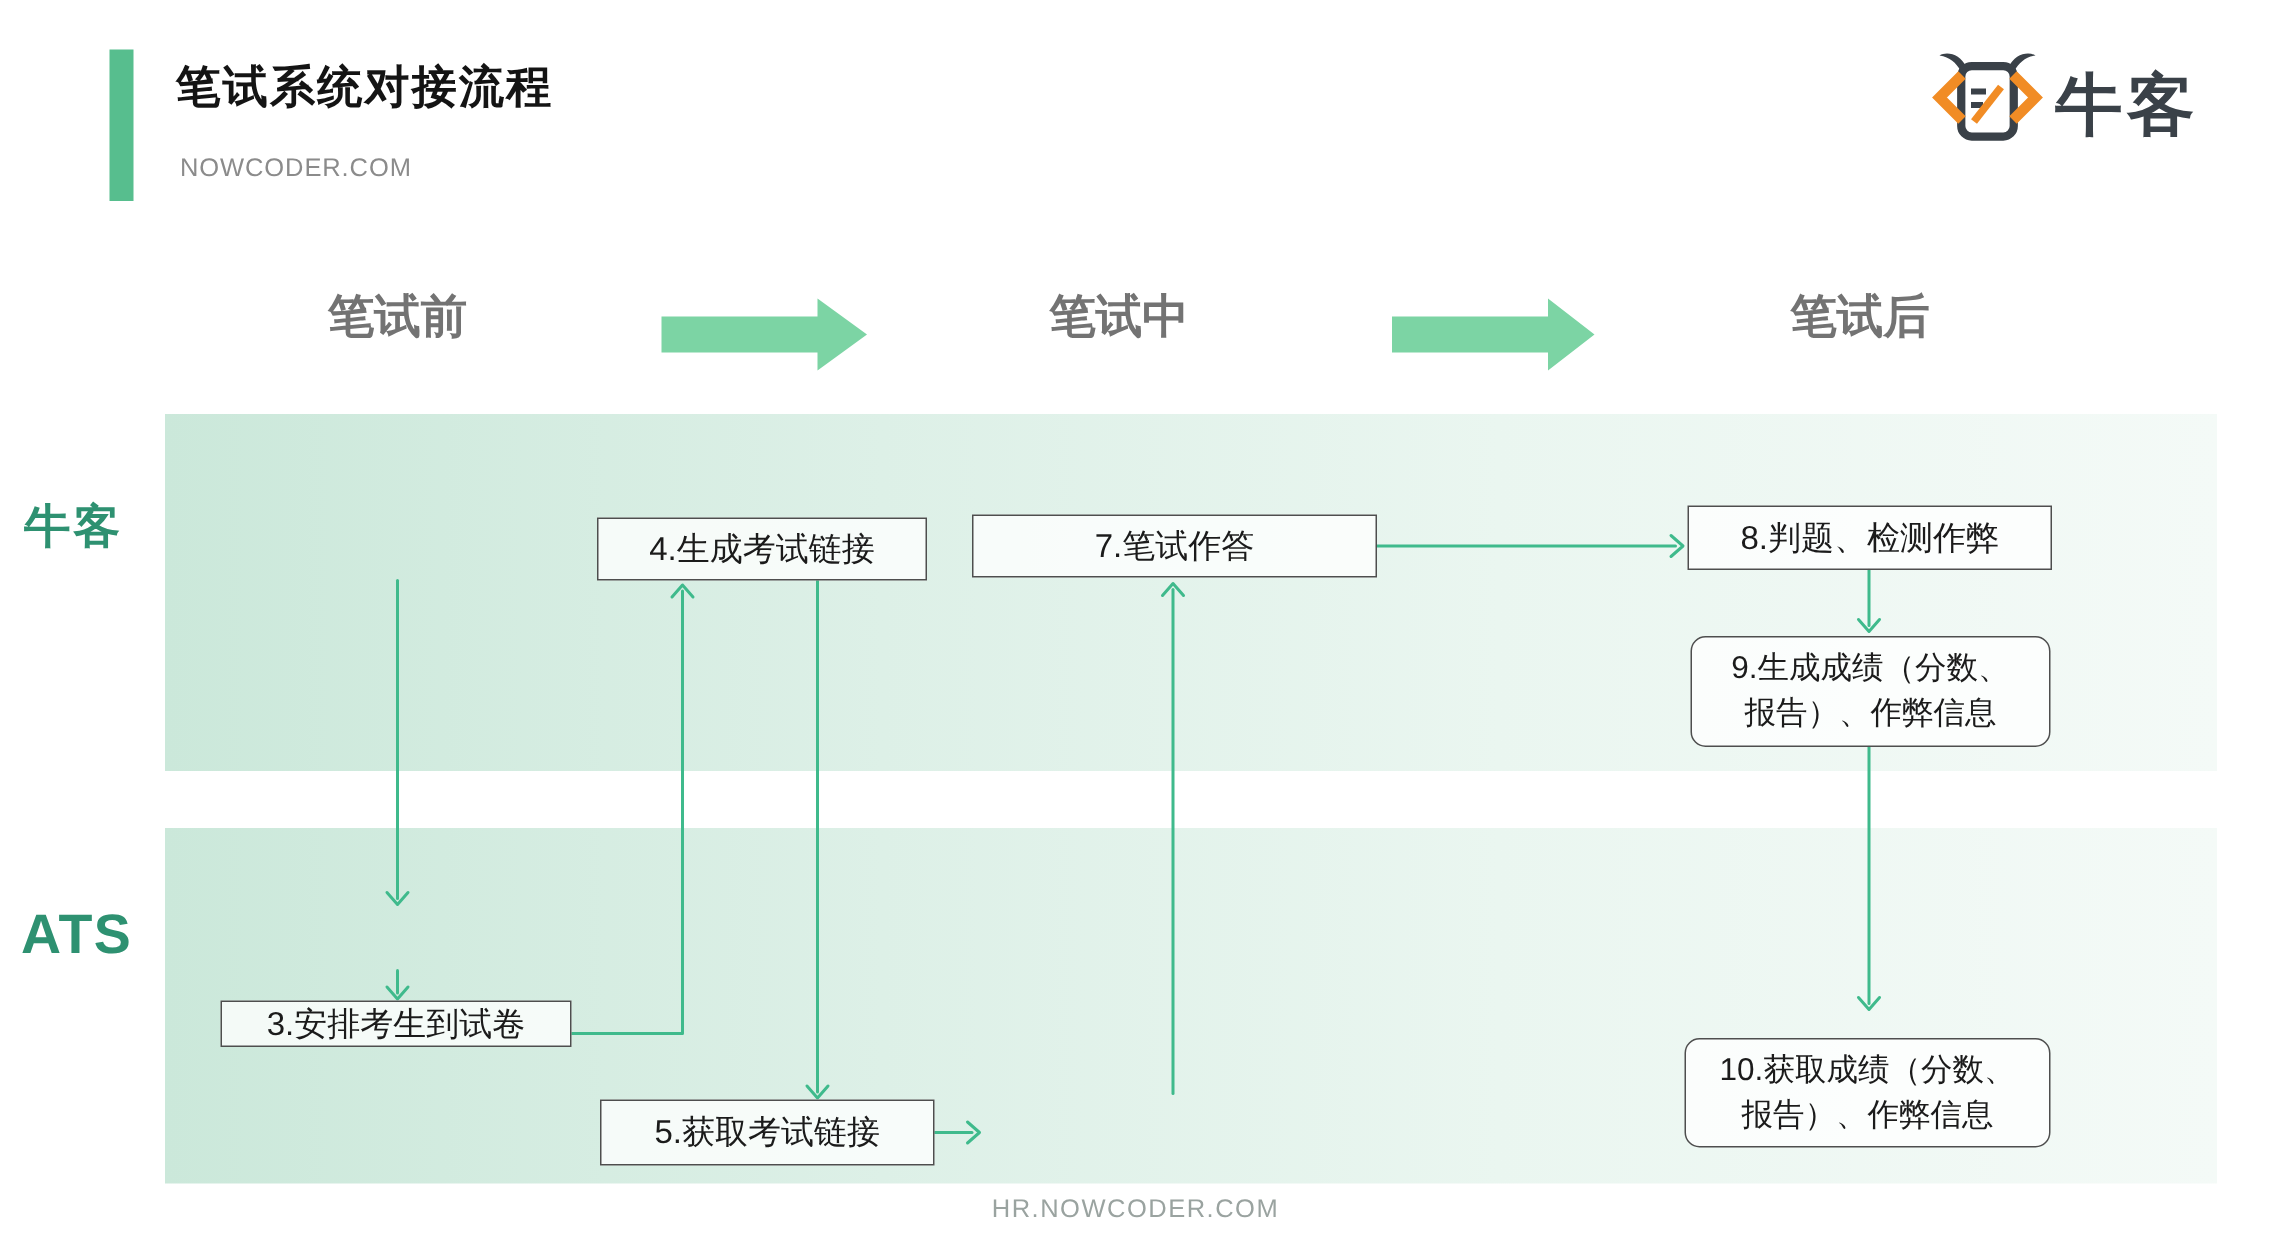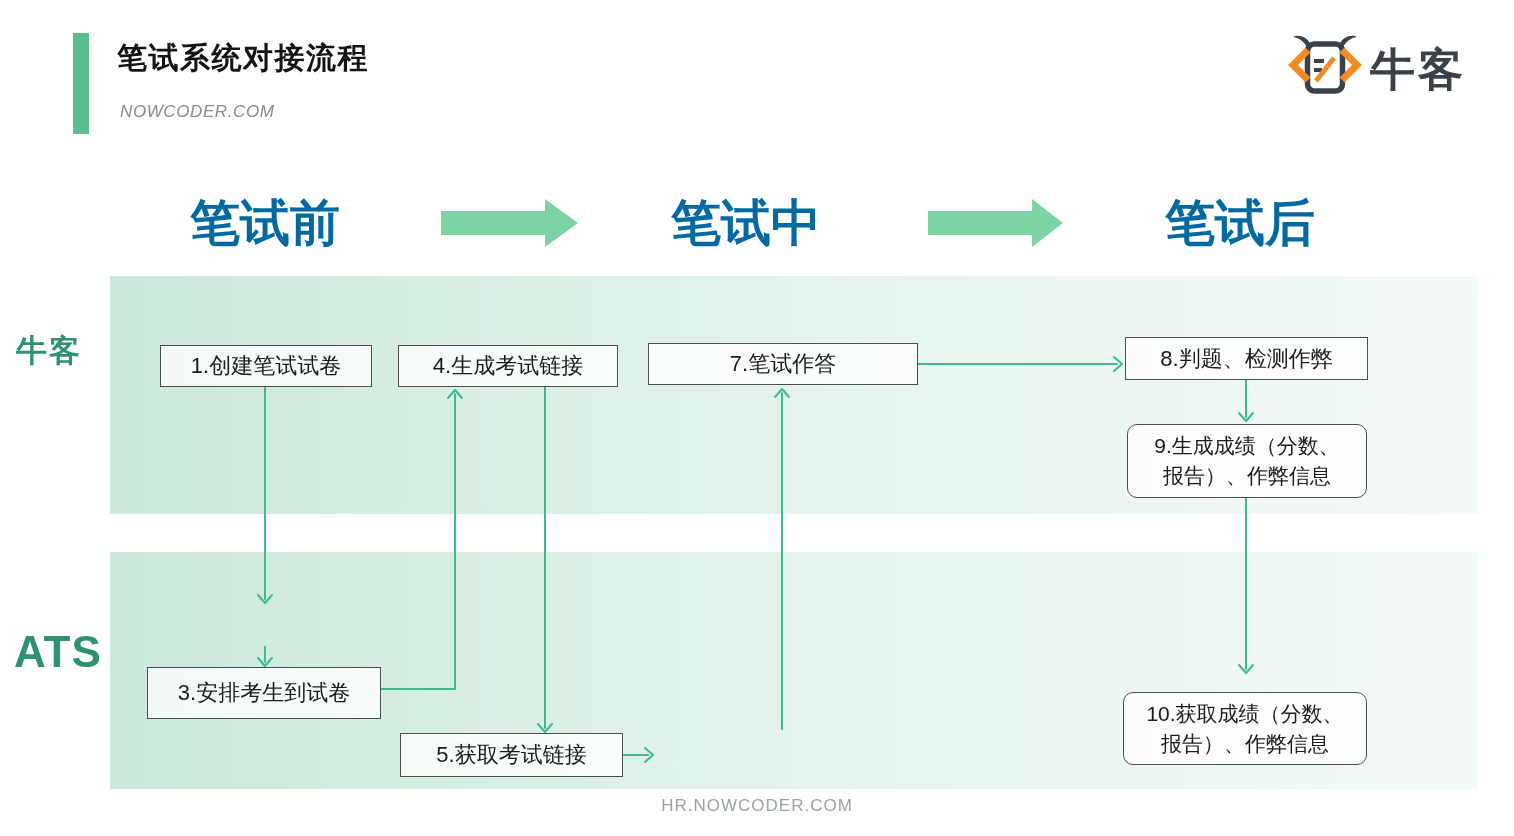--- a/index.html
+++ b/index.html
@@ -1,38 +1,38 @@
 <!DOCTYPE html>
 <html><head>
 <meta charset="utf-8">
 <style>
   html,body{margin:0;padding:0;background:#ffffff;}
   body{font-family:"Liberation Sans","DejaVu Sans",sans-serif;}
   .canvas{position:relative;width:1514px;height:836px;background:#ffffff;overflow:hidden;}
 
   .accent-bar{position:absolute;left:73px;top:33px;width:16px;height:101px;background:#57be8e;}
   .title{position:absolute;left:117px;top:38px;font-size:30px;font-weight:800;color:#141414;letter-spacing:1.5px;}
-  .subtitle{position:absolute;left:120px;top:102px;font-size:17px;color:#8b8b8b;letter-spacing:0.6px;font-style:italic;}
+  .subtitle{position:absolute;left:120px;top:102px;font-size:17px;color:#8b8b8b;letter-spacing:0.6px;}
 
   .logo-icon{position:absolute;left:1286px;top:33px;}
   .brand{position:absolute;left:1370px;top:40px;font-size:45px;font-weight:700;color:#3a4148;letter-spacing:3px;}
 
-  .phase{position:absolute;top:190px;width:220px;text-align:center;font-size:50px;font-weight:800;color:#0369a1;}
+  .phase{position:absolute;top:190px;width:220px;text-align:center;font-size:31px;font-weight:800;color:#737373;}
   #phase1{left:155px;}
   #phase2{left:636px;}
   #phase3{left:1130px;}
 
   .band{position:absolute;left:110px;width:1368px;
         background:linear-gradient(90deg,#cbe8da 0%,#ddf0e7 35%,#eaf6f0 65%,#f4faf7 100%);}
   #band1{top:276px;height:238px;}
   #band2{top:552px;height:237px;}
 
   .lane-label{position:absolute;font-weight:800;color:#2e9171;}
   #lane1{left:16px;top:330px;font-size:31px;letter-spacing:2px;}
-  #lane2{left:14px;top:627px;font-size:44px;letter-spacing:1px;}
+  #lane2{left:14px;top:602px;font-size:37px;letter-spacing:1px;}
 
   .overlay{position:absolute;left:0;top:0;pointer-events:none;}
 
   .node{position:absolute;box-sizing:border-box;border:1.6px solid #4e4e4e;
         background:rgba(255,255,255,0.78);
         display:flex;flex-direction:column;align-items:center;justify-content:center;
         font-size:22px;color:#1b1b1b;text-align:center;line-height:1.42;}
   .node.small{font-size:21px;border-radius:10px;}
   .node span{display:block;white-space:nowrap;}
 
@@ -97,38 +97,35 @@
       <polyline points="1114,357 1122,364 1114,371"></polyline>
 
       <path d="M1246,380 V417"></path>
       <polyline points="1239,413 1246,421 1253,413"></polyline>
 
       <path d="M1246,498 V669"></path>
       <polyline points="1239,665 1246,673 1253,665"></polyline>
     </g>
   </svg>
 
-  <div class="node" style="left:160px;top:345px;width:212px;height:42px">
-    <span>1.创建笔试试卷</span>
-  </div>
   <div class="node" style="left:398px;top:345px;width:220px;height:42px">
     <span>4.生成考试链接</span>
   </div>
   <div class="node" style="left:648px;top:343px;width:270px;height:42px">
     <span>7.笔试作答</span>
   </div>
   <div class="node" style="left:1125px;top:337px;width:243px;height:43px">
     <span>8.判题、检测作弊</span>
   </div>
   <div class="node small" style="left:1127px;top:424px;width:240px;height:74px">
     <span>9.生成成绩（分数、</span>
     <span>报告）、作弊信息</span>
   </div>
 
-  <div class="node" style="left:147px;top:667px;width:234px;height:52px">
+  <div class="node" style="left:147px;top:667px;width:234px;height:31px">
     <span>3.安排考生到试卷</span>
   </div>
   <div class="node" style="left:400px;top:733px;width:223px;height:44px">
     <span>5.获取考试链接</span>
   </div>
   <div class="node small" style="left:1123px;top:692px;width:244px;height:73px">
     <span>10.获取成绩（分数、</span>
     <span>报告）、作弊信息</span>
   </div>
 

